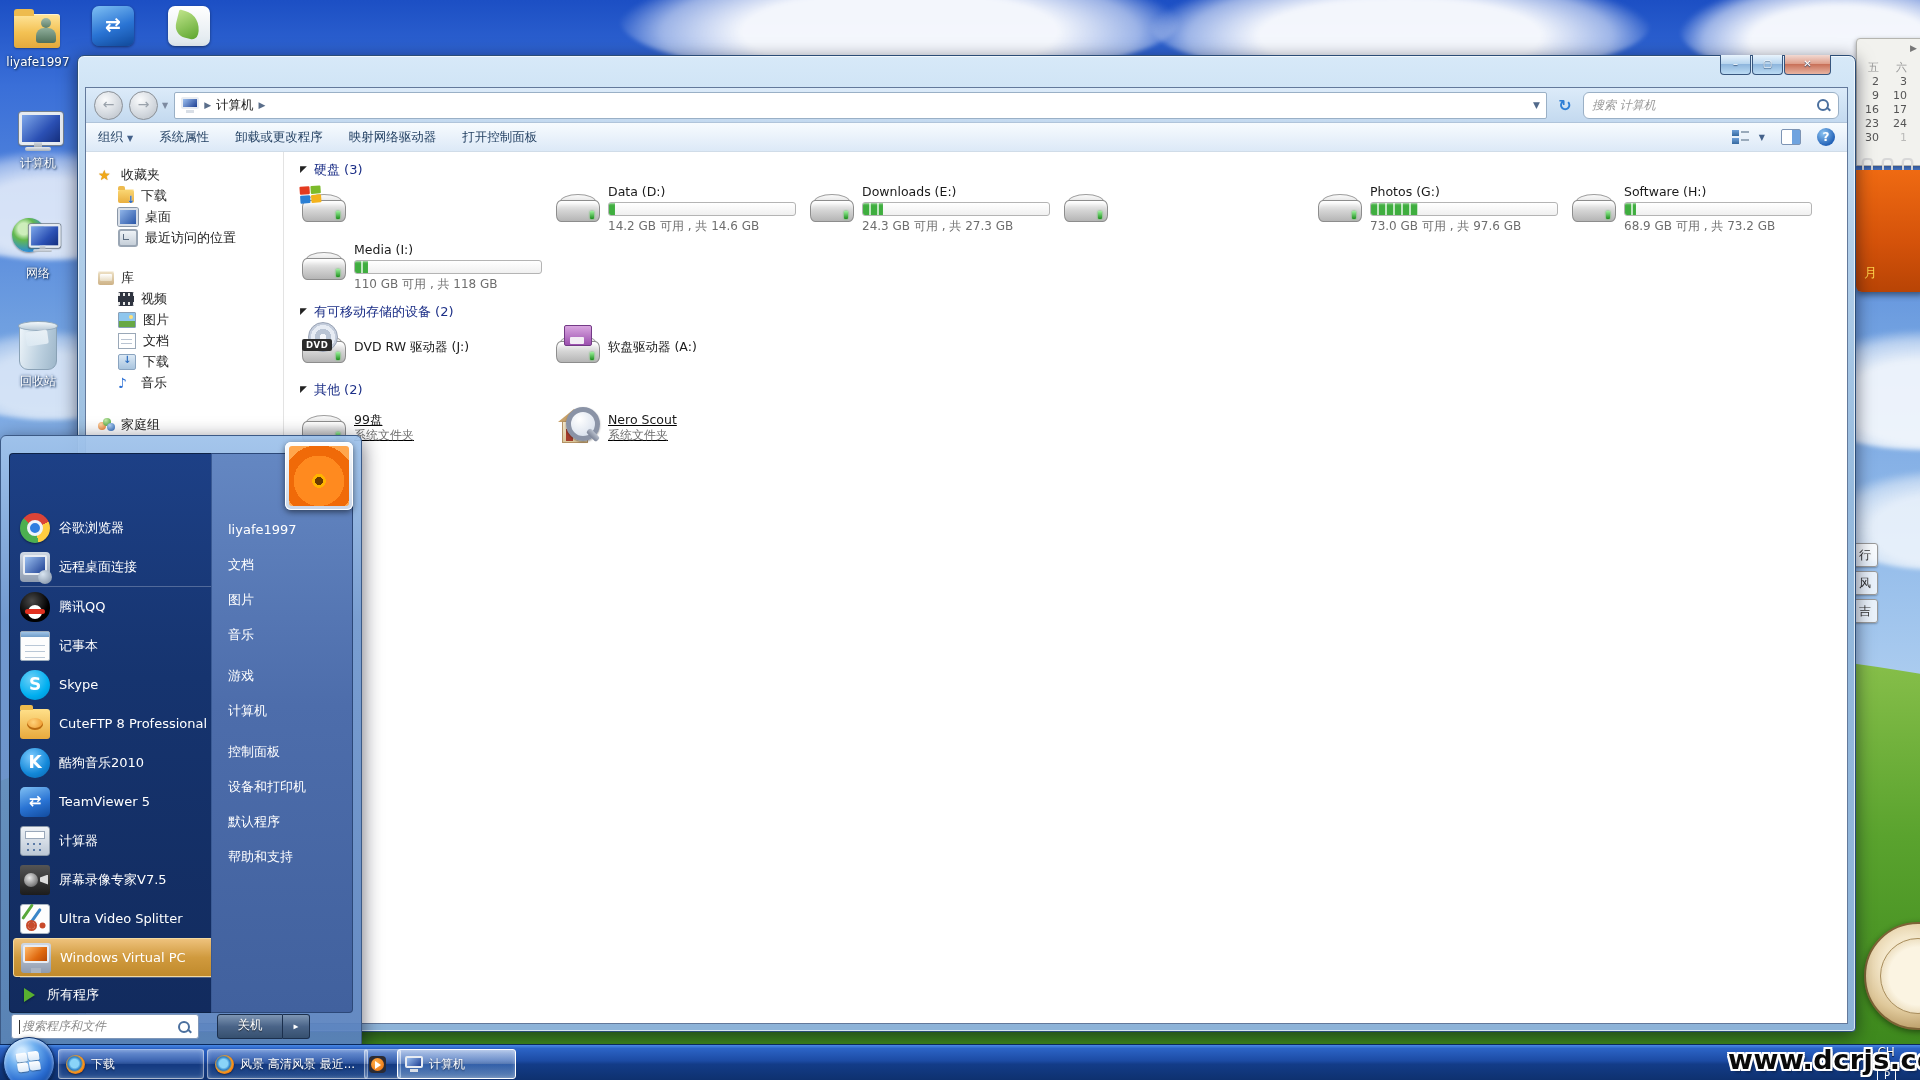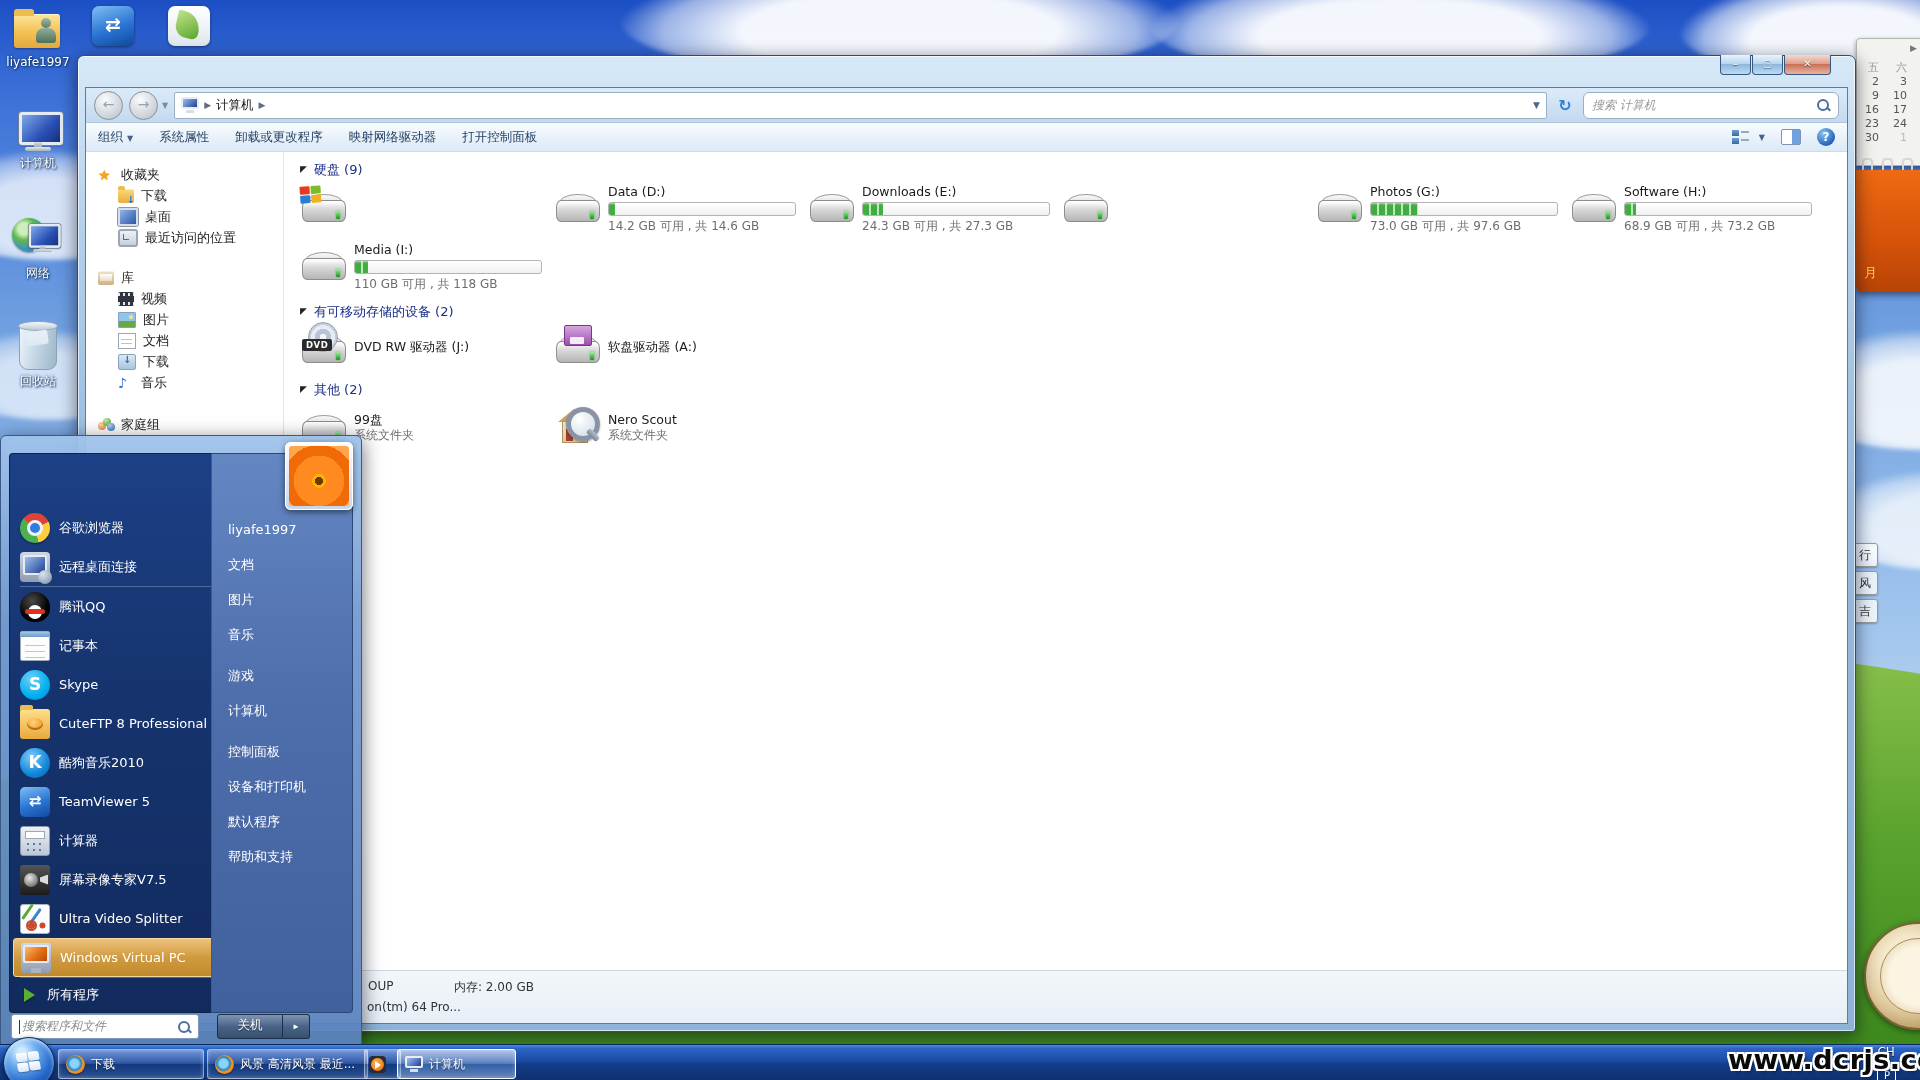--- a/index.html
+++ b/index.html
@@ -117,21 +117,21 @@
   .si-hg i{position:absolute;width:8px;height:8px;border-radius:50%;}
   .si-hg i:nth-child(1){left:0;top:4px;background:radial-gradient(circle at 35% 30%,#ffd9a8,#e8762a);}
   .si-hg i:nth-child(2){left:5px;top:0;background:radial-gradient(circle at 35% 30%,#c6e8a8,#3a9b2e);}
   .si-hg i:nth-child(3){left:9px;top:5px;background:radial-gradient(circle at 35% 30%,#b4d4f4,#2a66b8);}
   .main{flex:1;position:relative;padding:8px 0 0 16px;overflow:hidden;}
   .grp-h{display:flex;align-items:center;height:20px;font-size:13px;color:#1c2f87;margin-bottom:2px;}
   .grp-tri{color:#222;font-size:9px;margin-right:7px;transform:translateY(-1px);}
   .tile-grid{display:grid;grid-template-columns:repeat(6,254px);row-gap:6px;margin:4px 0 8px 0;}
   .tile{display:flex;height:52px;}
   .tile-simple{display:flex;align-items:center;height:46px;}
-  .tile-two{display:flex;align-items:center;height:50px;}
+  .tile-two{display:flex;align-items:center;height:50px;text-decoration:underline;}
   .dtxt{min-width:0;}
   .dname{font-size:12.5px;color:#1a1a1a;line-height:16px;white-space:nowrap;}
   .dsub{font-size:12px;color:#6e6e6e;line-height:15px;}
   .bar{width:186px;height:12px;border:1px solid #b4b4b4;border-radius:3px;background:linear-gradient(#fff,#f0f0f0);margin:2px 0 3px;overflow:hidden;}
   .bar i{display:block;height:100%;background:repeating-linear-gradient(90deg,#3fae3f 0 6px,#bfe6bf 6px 8px);box-shadow:inset 0 2px 2px -1px #fff9;}
   .dinfo{font-size:12px;color:#6e6e6e;line-height:15px;white-space:nowrap;}
   
   .hdd{position:relative;width:48px;height:44px;flex:0 0 48px;margin-right:6px;}
   .hdd .top{position:absolute;left:6px;top:10px;width:34px;height:13px;border-radius:50%;background:linear-gradient(#fafafa,#cfcfcf);border:1px solid #9e9e9e;}
   .hdd .slab{position:absolute;left:2px;top:16px;width:42px;height:20px;border-radius:5px/7px;background:linear-gradient(180deg,#fbfbfb,#d6d6d6 45%,#b5b5b5);border:1px solid #8d8d8d;box-shadow:inset 0 5px 4px -3px #fff;}
@@ -453,21 +453,21 @@
                 <i></i>
                 <i></i>
               </span>
             <span>家庭组</span>
             </div>
         </div>
 
         <div class="main">
           <div class="grp-h">
             <span class="grp-tri">◤</span>
-            <span>硬盘 (9)</span>
+            <span>硬盘 (3)</span>
             </div>
           <div class="tile-grid">
             <div class="tile">
               <div class="hdd">
                   <div class="top"></div>
                   <div class="slab"></div>
                   <div class="led"></div>
                   <div class="flagmini">
                     <i></i>
                     <i></i>
@@ -607,25 +607,20 @@
                 </div>
               <div class="dtxt">
                   <div class="dname">Nero Scout</div>
                 <div class="dsub">系统文件夹</div>
                 </div>
             </div>
           </div>
         </div>
       </div>
 
-      <div class="details">
-        <span class="dt1a">OUP</span>
-        <span class="dt1b">内存: 2.00 GB</span>
-        <span class="dt2">on(tm) 64 Pro...</span>
-      </div>
     </div>
   </div>
 
   <div class="startmenu">
     <div class="sm-left">
       <div class="sm-item">
         <div class="pic i-chrome"></div>
         <span>谷歌浏览器</span>
           <span class="sub">▶</span>
         </div>

